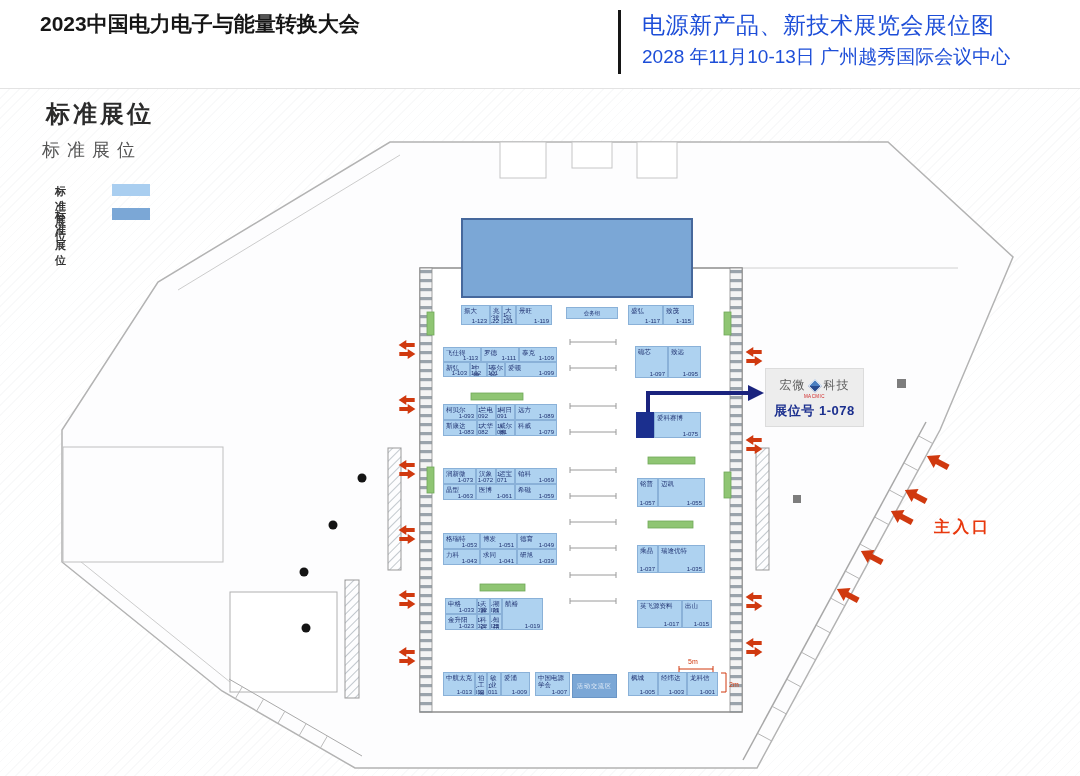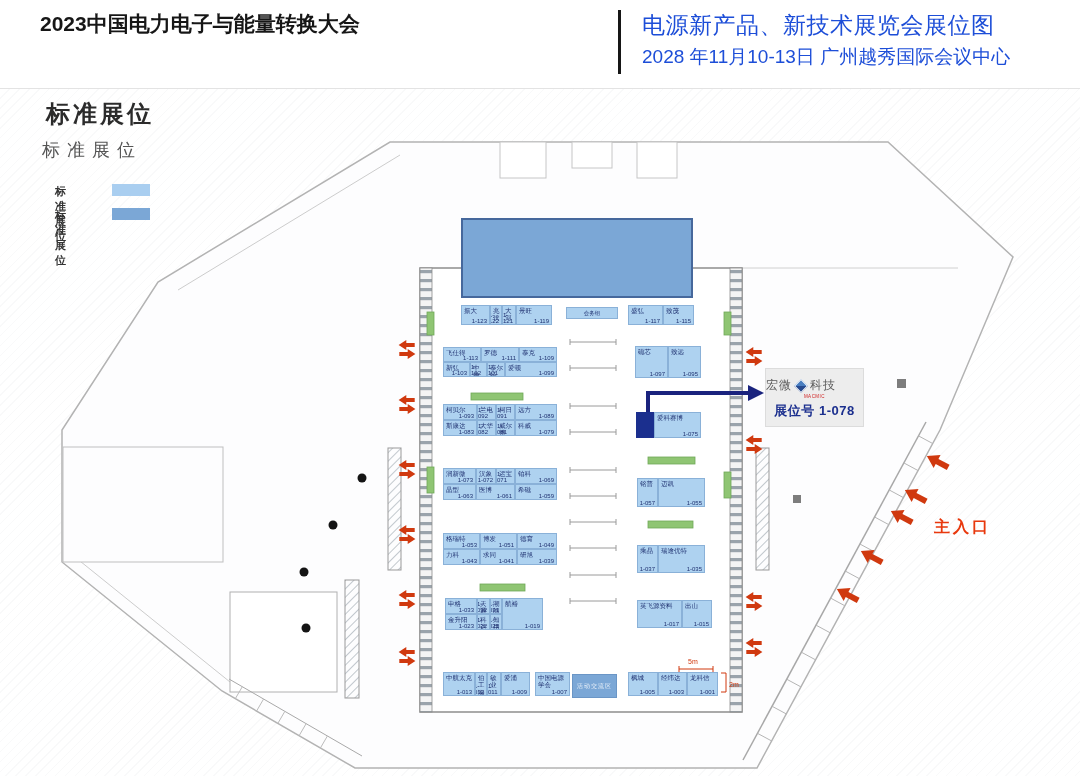--- a/index.html
+++ b/index.html
@@ -52,21 +52,21 @@
      color:#e8380d;letter-spacing:3px;}
   .info-tag{position:absolute;left:922px;top:368px;width:38px;height:13px;background:#2d2f9c;
      color:#fff;font-size:7px;display:flex;align-items:center;justify-content:center;
      transform:rotate(-38deg);letter-spacing:1px;}
   .redbar{position:absolute;left:797px;top:476px;width:8px;height:62px;background:#c4211f;
      display:flex;align-items:center;justify-content:center;}
   .redbar span{writing-mode:vertical-rl;font-size:5px;color:#fff;letter-spacing:1px;}
   
   .callout{position:absolute;left:765px;top:368px;width:97px;height:57px;background:#ededed;
      border:1px solid #dcdcdc;z-index:8;}
-  .c-brand{display:flex;align-items:center;margin-top:8px;
+  .c-brand{display:flex;align-items:center;justify-content:center;margin-top:8px;
      font-size:12px;color:#5a5a5a;letter-spacing:1px;}
   .diamond{width:10px;height:10px;margin:0 4px;
      background:linear-gradient(135deg,#4a7ec0 0 50%,#274a8f 50% 100%);
      transform:rotate(45deg);box-shadow:inset 0 0 0 1px #fff;}
   .macmic{text-align:center;font-size:4.5px;color:#cf1f1f;letter-spacing:0.5px;line-height:5px;}
   .c-booth{ text-align:center;font-size:13px;font-weight:bold;color:#1b2f8e;margin-top:3px;
      letter-spacing:0.5px;}
 </style>
 </head>
 <body>

